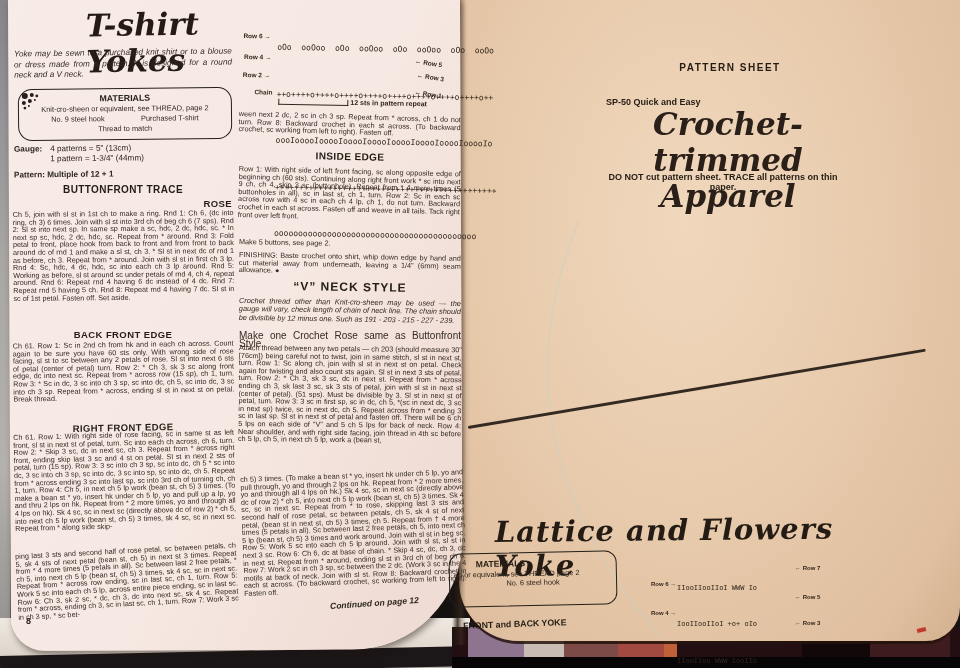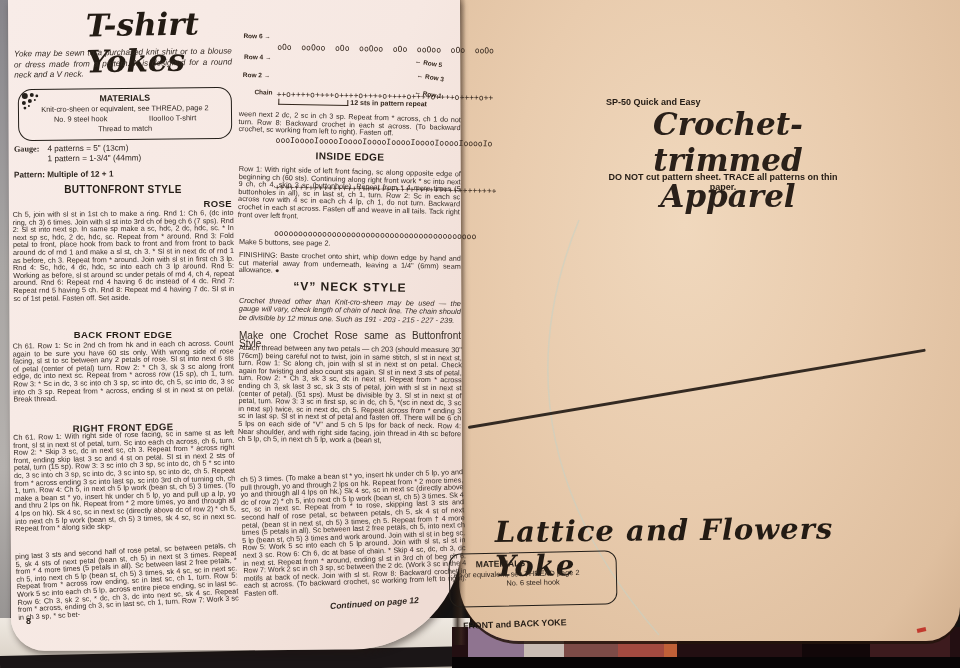--- a/index.html
+++ b/index.html
@@ -101,35 +101,35 @@
               <circle cx="9" cy="9" r="2"></circle>
           <circle cx="14" cy="8" r="1"></circle>
               <circle cx="8" cy="14" r="1"></circle>
             </g>
           </svg>
       </span>
       <div style="text-align:center;font-weight:bold;font-size:8.8px;margin-top:4px;color:#241d16;">MATERIALS</div>
       <div style="text-align:center;font-size:7.4px;margin-top:1px;">Knit-cro-sheen or equivalent, see THREAD, page 2</div>
       <div style="display:flex;justify-content:space-around;font-size:7.4px;margin-top:1px;padding:0 14px;">
         <span>No. 9 steel hook</span>
-        <span>IIooIIoo T-shirt</span>
+        <span>Purchased T-shirt</span>
       </div>
       <div style="text-align:center;font-size:7.4px;margin-top:1px;">Thread to match</div>
     </div>
 
     <div class="abs" style="left:14px;top:144px;display:flex;gap:8px;transform:rotate(-.6deg);">
-      <span style="font-weight:bold;font-size:8.2px;font-family:Liberation Serif, serif;">Gauge:</span>
+      <span style="font-weight:bold;font-size:8.2px;">Gauge:</span>
       <span style="font-size:8.2px;line-height:10px;">
         <span>4 patterns = 5" (13cm)</span><br>
         <span>1 pattern = 1-3/4" (44mm)</span>
       </span>
     </div>
     <div class="abs" style="left:14px;top:170px;font-size:8.2px;font-weight:bold;transform:rotate(-.6deg);">Pattern: Multiple of 12 + 1</div>
 
-    <div class="abs h-sec" style="left:14px;top:184px;width:218px;font-size:10px;">BUTTONFRONT STYLE</div>
+    <div class="abs h-sec" style="left:14px;top:184px;width:218px;font-size:10px;">BUTTONFRONT TRACE</div>
     <div class="abs h-sec" style="left:14px;top:198px;width:218px;text-align:right;">ROSE</div>
     <div class="abs col-text" style="left:13px;top:210px;width:221px;transform:rotate(-.5deg);">Ch 5, join with sl st in 1st ch to make a ring. Rnd 1: Ch 6, (dc into ring, ch 3) 6 times. Join with sl st into 3rd ch of beg ch 6 (7 sps). Rnd 2: Sl st into next sp. In same sp make a sc, hdc, 2 dc, hdc, sc. * In next sp sc, hdc, 2 dc, hdc, sc. Repeat from * around. Rnd 3: Fold petal to front, place hook from back to front and from front to back around dc of rnd 1 and make a sl st, ch 3. * Sl st in next dc of rnd 1 as before, ch 3. Repeat from * around. Join with sl st in first ch 3 lp. Rnd 4: Sc, hdc, 4 dc, hdc, sc into each ch 3 lp around. Rnd 5: Working as before, sl st around sc under petals of rnd 4, ch 4, repeat around. Rnd 6: Repeat rnd 4 having 6 dc instead of 4 dc. Rnd 7: Repeat rnd 5 having 5 ch. Rnd 8: Repeat rnd 4 having 7 dc. Sl st in sc of 1st petal. Fasten off. Set aside.</div>
 
     <div class="abs h-sec" style="left:14px;top:329px;width:218px;">BACK FRONT EDGE</div>
     <div class="abs col-text" style="left:13px;top:341px;width:221px;transform:rotate(-.8deg);">Ch 61. Row 1: Sc in 2nd ch from hk and in each ch across. Count again to be sure you have 60 sts only. With wrong side of rose facing, sl st to sc between any 2 petals of rose. Sl st into next 6 sts of petal (center of petal) turn. Row 2: * Ch 3, sk 3 sc along front edge, dc into next sc. Repeat from * across row (15 sp), ch 1, turn. Row 3: * Sc in dc, 3 sc into ch 3 sp, sc into dc, ch 5, sc into dc, 3 sc into ch 3 sp. Repeat from * across, ending sl st in next st on petal. Break thread.</div>
 
     <div class="abs h-sec" style="left:14px;top:422px;width:218px;transform:rotate(-1deg);">RIGHT FRONT EDGE</div>
     <div class="abs col-text" style="left:13px;top:434px;width:221px;transform:rotate(-1.4deg);transform-origin:0 0;">Ch 61. Row 1: With right side of rose facing, sc in same st as left front, sl st in next st of petal, turn. Sc into each ch across, ch 6, turn. Row 2: * Skip 3 sc, dc in next sc, ch 3. Repeat from * across right front, ending skip last 3 sc and 4 st on petal. Sl st in next 2 sts of petal, turn (15 sp). Row 3: 3 sc into ch 3 sp, sc into dc, ch 5 * sc into dc, 3 sc into ch 3 sp, sc into dc, 3 sc into sp, sc into dc, ch 5. Repeat from * across ending 3 sc into last sp, sc into 3rd ch of turning ch, ch 1, turn. Row 4: Ch 5, in next ch 5 lp work (bean st, ch 5) 3 times. (To make a bean st * yo, insert hk under ch 5 lp, yo and pull up a lp, yo and thru 2 lps on hk. Repeat from * 2 more times, yo and through all 4 lps on hk). Sk 4 sc, sc in next sc (directly above dc of row 2) * ch 5, into next ch 5 lp work (bean st, ch 5) 3 times, sk 4 sc, sc in next sc. Repeat from * along side skip-</div>
     <div class="abs col-text" style="left:15px;top:553px;width:221px;transform:rotate(-3deg);transform-origin:0 0;">ping last 3 sts and second half of rose petal, sc between petals, ch 5, sk 4 sts of next petal (bean st, ch 5) in next st 3 times. Repeat from * 4 more times (5 petals in all). Sc between last 2 free petals, * ch 5, into next ch 5 lp (bean st, ch 5) 3 times, sk 4 sc, sc in next sc. Repeat from * across row ending, sc in last sc, ch 1, turn. Row 5: Work 5 sc into each ch 5 lp, across entire piece ending, sc in last sc. Row 6: Ch 3, sk 2 sc, * dc, ch 3, dc into next sc, sk 4 sc. Repeat from * across, ending ch 3, sc in last sc, ch 1, turn. Row 7: Work 3 sc in ch 3 sp, * sc bet-</div>
     <div class="abs" style="left:26px;top:616px;font-size:9px;font-weight:bold;">8</div>
@@ -160,36 +160,52 @@
     <div class="abs col-text" style="left:239px;top:240px;width:222px;transform:rotate(1deg);">Make 5 buttons, see page 2.</div>
     <div class="abs col-text" style="left:239px;top:251px;width:222px;transform:rotate(1deg);transform-origin:0 0;">FINISHING: Baste crochet onto shirt, whip down edge by hand and cut material away from underneath, leaving a 1/4" (6mm) seam allowance. ●</div>
 
     <div class="abs h-sec" style="left:239px;top:280px;width:222px;font-size:12px;letter-spacing:1px;transform:rotate(.8deg);">“V” NECK STYLE</div>
     <div class="abs col-text italic" style="left:239px;top:297px;width:222px;font-size:7.4px;line-height:8.4px;transform:rotate(.8deg);transform-origin:0 0;">Crochet thread other than Knit-cro-sheen may be used — the gauge will vary, check length of chain of neck line. The chain should be divisible by 12 minus one. Such as 191 - 203 - 215 - 227 - 239.</div>
     <div class="abs col-text" style="left:239px;top:332px;width:222px;font-size:10px;">Make one Crochet Rose same as Buttonfront Style.</div>
     <div class="abs col-text" style="left:239px;top:344px;width:223px;transform:rotate(.6deg);transform-origin:0 0;">Attach thread between any two petals — ch 203 (should measure 30" [76cm]) being careful not to twist, join in same stitch, sl st in next st, turn. Row 1: Sc along ch, join with sl st in next st on petal. Check again for twisting and also count sts again. Sl st in next 3 sts of petal, turn. Row 2: * Ch 3, sk 3 sc, dc in next st. Repeat from * across ending ch 3, sk last 3 sc, sk 3 sts of petal, join with sl st in next st (center of petal). (51 sps). Must be divisible by 3. Sl st in next st of petal, turn. Row 3: 3 sc in first sp, sc in dc, ch 5, *(sc in next dc, 3 sc in next sp) twice, sc in next dc, ch 5. Repeat across from * ending 3 sc in last sp. Sl st in next st of petal and fasten off. There will be 6 ch 5 lps on each side of "V" and 5 ch 5 lps for back of neck. Row 4: Near shoulder, and with right side facing, join thread in 4th sc before ch 5 lp, ch 5, in next ch 5 lp, work a (bean st,</div>
     <div class="abs col-text" style="left:240px;top:476px;width:223px;transform:rotate(-2deg);transform-origin:0 0;">ch 5) 3 times. (To make a bean st * yo, insert hk under ch 5 lp, yo and pull through, yo and through 2 lps on hk. Repeat from * 2 more times, yo and through all 4 lps on hk.) Sk 4 sc, sc in next sc (directly above dc of row 2) * ch 5, into next ch 5 lp work (bean st, ch 5) 3 times. Sk 4 sc, sc in next sc. Repeat from * to rose, skipping last 3 sts and second half of rose petal, sc between petals, ch 5, sk 4 st of next petal, (bean st in next st, ch 5) 3 times, ch 5. Repeat from † 4 more times (5 petals in all). Sc between last 2 free petals, ch 5, into next ch 5 lp (bean st, ch 5) 3 times and work around. Join with sl st in beg sc. Row 5: Work 5 sc into each ch 5 lp around. Join with sl st, sl st in next 3 sc. Row 6: Ch 6, dc at base of chain. * Skip 4 sc, dc, ch 3, dc in next st. Repeat from * around, ending sl st in 3rd ch of beg ch 6. Row 7: Work 2 sc in ch 3 sp, sc between the 2 dc. (Work 3 sc in the 4 motifs at back of neck. Join with sl st. Row 8: Backward crochet in each st across. (To backward crochet, sc working from left to right). Fasten off.</div>
     <div class="abs" style="left:330px;top:598px;font-size:8.5px;font-weight:bold;font-style:italic;transform:rotate(-4deg);">Continued on page 12</div>
 
+    <div class="abs" style="left:600px;top:62px;width:260px;text-align:center;font-size:10px;font-weight:bold;letter-spacing:1.5px;color:#241c15;">PATTERN SHEET</div>
     <div class="abs" style="left:606px;top:97px;font-size:9px;font-weight:bold;color:#241c15;">SP-50  Quick and Easy</div>
     <div class="abs script" style="left:598px;top:106px;width:260px;text-align:center;font-size:31px;color:#2a2019;">Crochet-trimmed Apparel</div>
     <div class="abs" style="left:598px;top:172px;width:250px;text-align:center;font-size:9px;font-weight:bold;color:#241c15;">DO NOT cut pattern sheet. TRACE all patterns on thin paper.</div>
 
     <svg class="abs" style="left:459px;top:180px;" width="400" height="460">
       <path d="M 120 40 Q 30 260 200 455" stroke="#c6d2c4" stroke-width="1.5" fill="none" opacity="0.55"></path>
     </svg>
 
     <div class="abs" id="diag-line"></div>
 
     <div class="abs script" style="left:495px;top:513px;width:400px;font-size:29px;letter-spacing:1px;transform:rotate(-.6deg);">Lattice and Flowers Yoke</div>
 
     <div class="abs mat-box" style="left:449px;top:552px;width:166px;height:52px;border-radius:12px;transform:rotate(-1.2deg);">
       <div style="font-weight:bold;font-size:8.6px;margin:5px 0 1px 26px;color:#241d16;">MATERIALS</div>
       <div style="font-size:7.4px;margin-left:4px;color:#2b221b;">en or equivalent, see THREAD page 2</div>
       <div style="font-size:7.4px;text-align:center;color:#2b221b;">No. 6 steel hook</div>
     </div>
 
     <div class="abs" style="left:463px;top:619px;font-size:8.8px;font-weight:bold;color:#241c15;transform:rotate(-2deg);">FRONT and BACK YOKE</div>
 
+    <div class="abs" style="left:645px;top:555px;width:220px;height:80px;">
+      <div class="mono abs" style="left:32px;top:2px;font-size:7px;line-height:12.3px;">
+        <div>IIooIIooIIoI WWW Io</div>
+        <div>IooIIooIIoI +o+ oIo</div>
+        <div>IIooIIoo WWW IooIIo</div>
+        
+        
+        
+      </div>
+      <span class="lbl abs" style="left:6px;top:26px;font-size:6px;">Row 6 →</span>
+      <span class="lbl abs" style="left:6px;top:55px;font-size:6px;">Row 4 →</span>
+      <span class="lbl abs" style="left:150px;top:10px;font-size:6px;">← Row 7</span>
+      <span class="lbl abs" style="left:150px;top:39px;font-size:6px;">← Row 5</span>
+      <span class="lbl abs" style="left:150px;top:65px;font-size:6px;">← Row 3</span>
+    </div>
 
     <div class="abs" id="red-mark"></div>
   </div>
 </div>
 
 </body></html>

